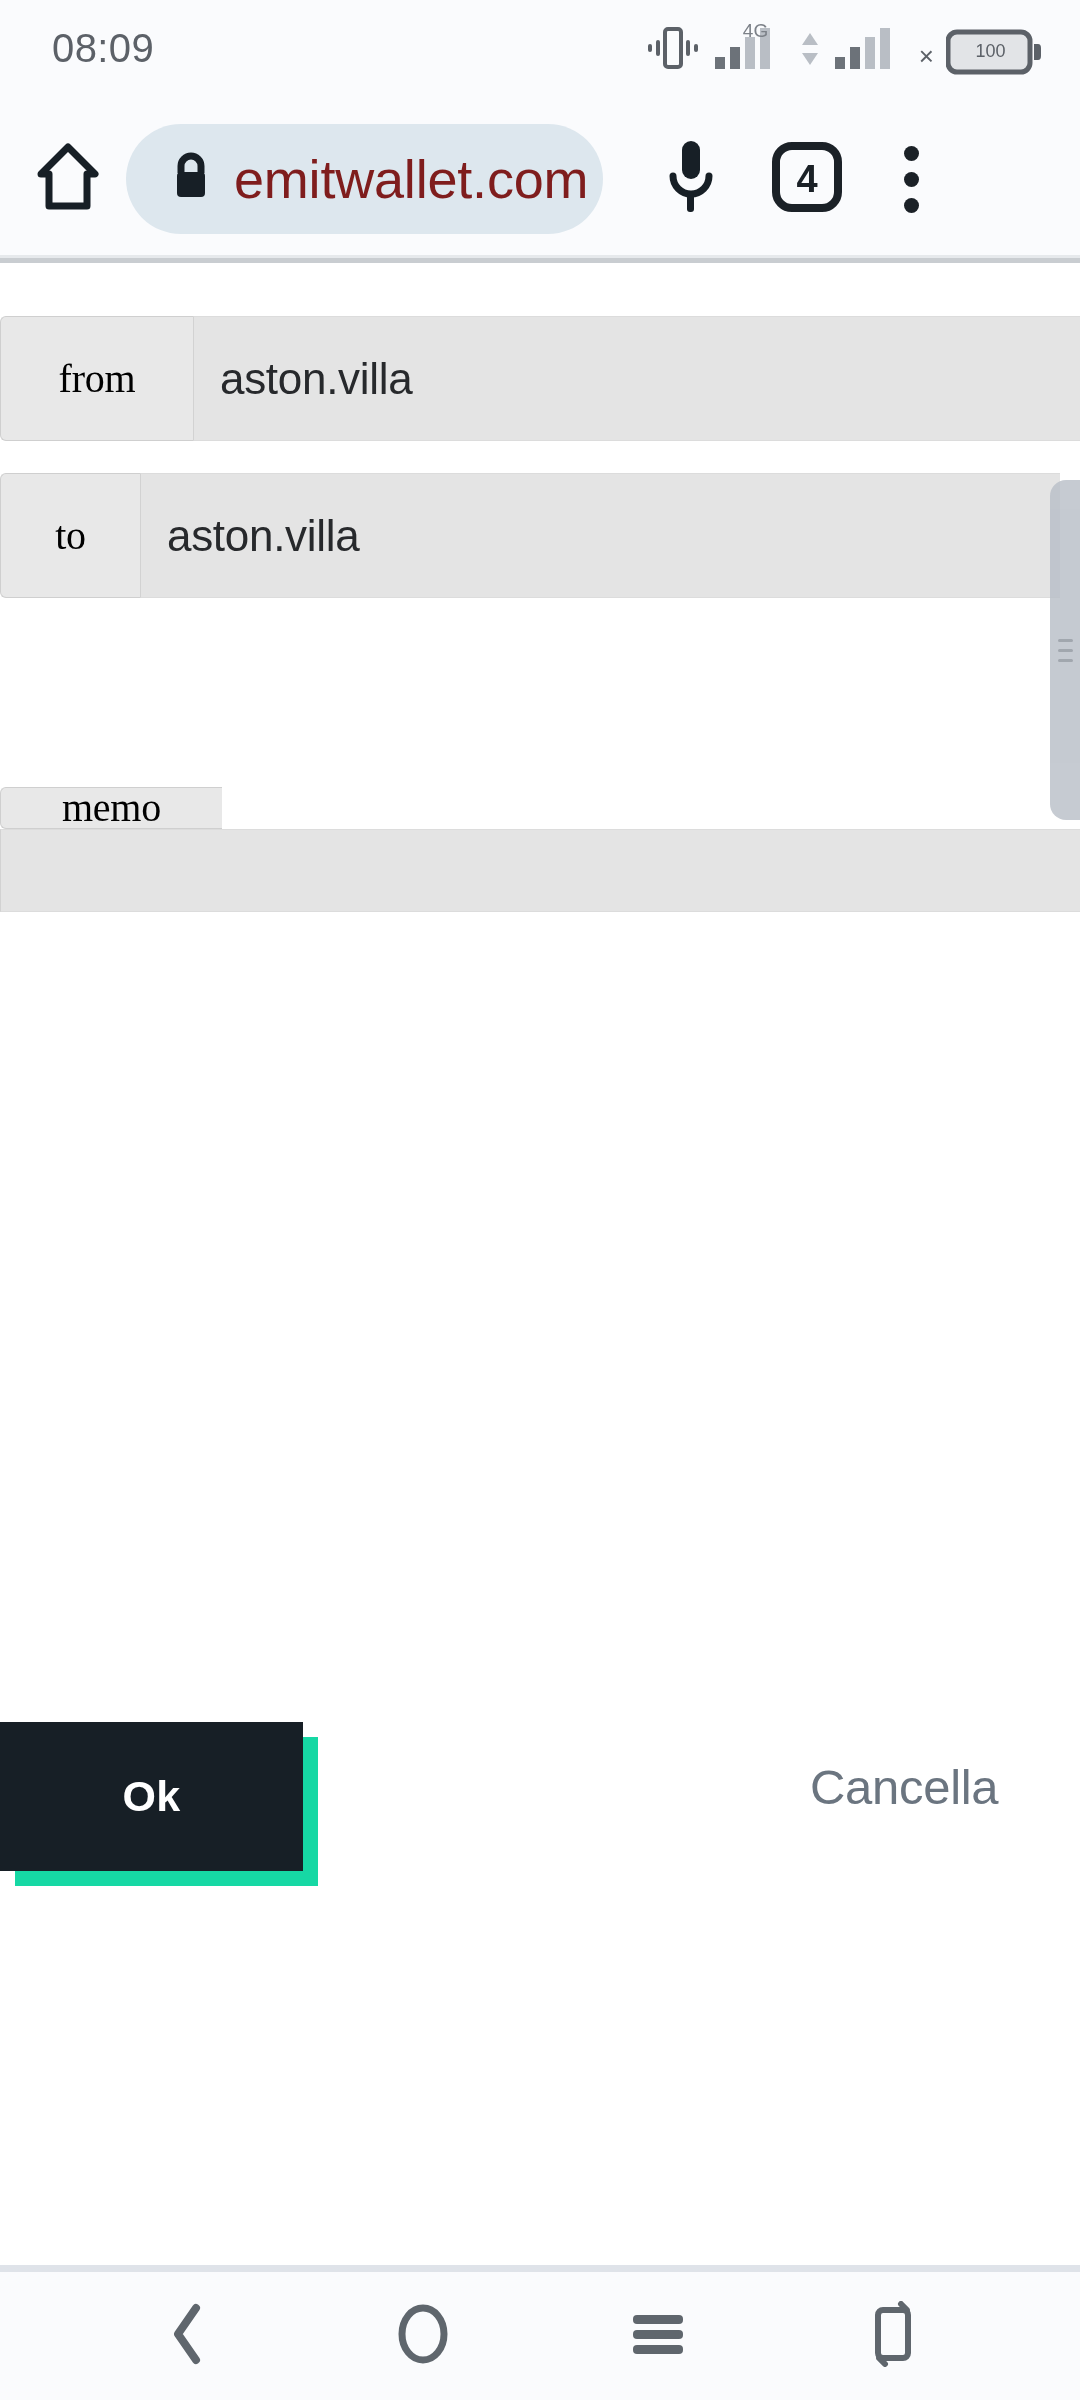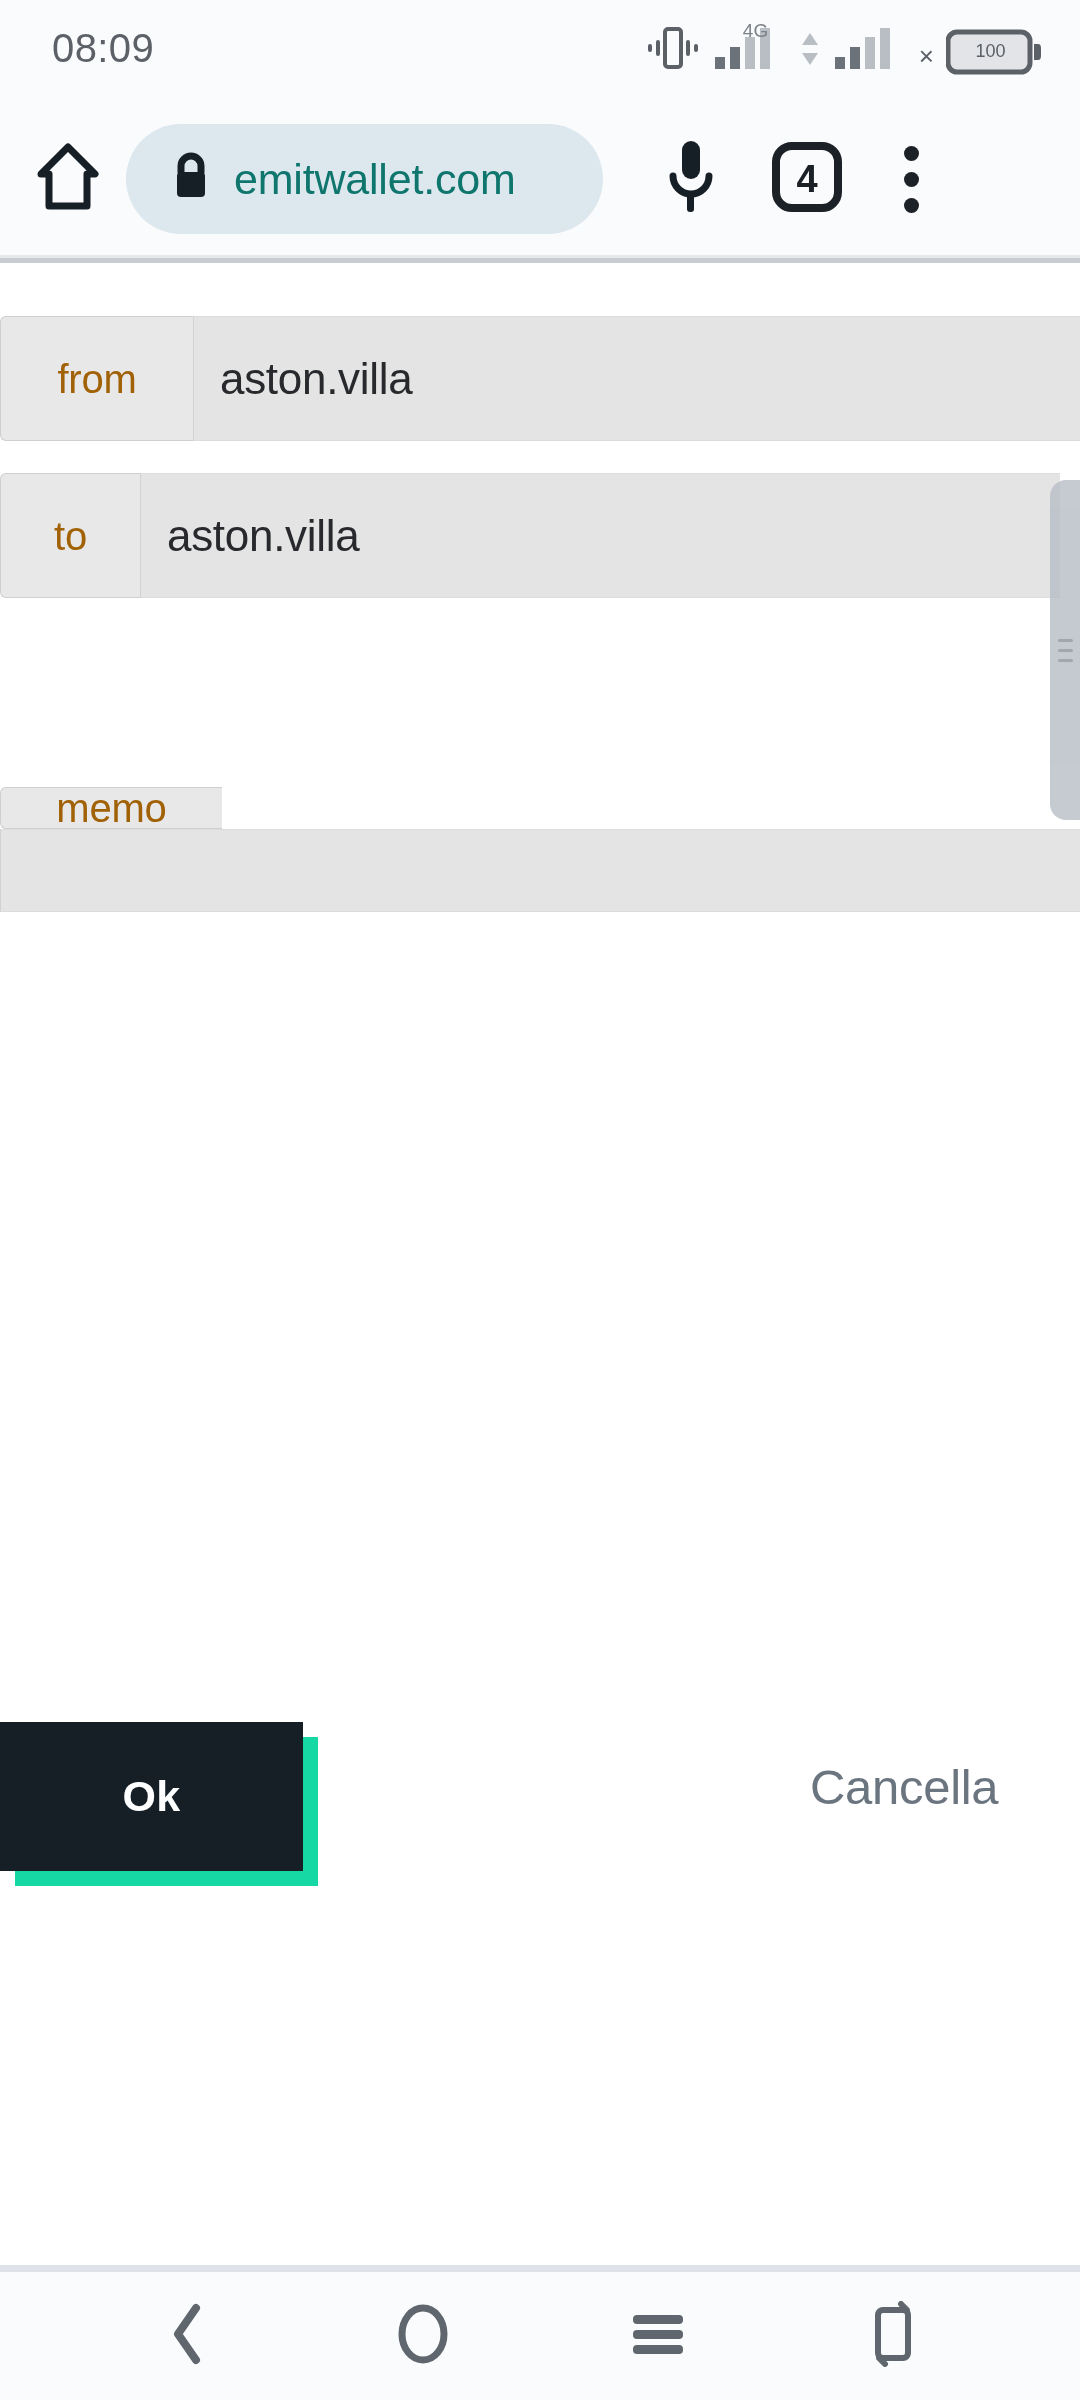--- a/index.html
+++ b/index.html
@@ -103,22 +103,22 @@
     background: #dde7ee;
     border-radius: 55px;
     display: flex;
     align-items: center;
     padding-left: 44px;
     overflow: hidden;
     margin-left: 4px;
   }
   #lock-icon { flex: 0 0 auto; margin-right: 22px; display: block; }
   #url-text {
-    font-size: 43px;
-    color: #0f766e;
+    font-size: 54px;
+    color: #7f1d1d;
     white-space: nowrap;
     line-height: 1;
     letter-spacing: -0.2px;
   }
   #mic-button {
     width: 128px;
     display: flex; align-items: center; justify-content: center;
     flex: 0 0 auto;
     margin-left: 24px;
   }
@@ -190,23 +190,24 @@
     border: 1px solid #cfcfcf;
     border-right: none;
     border-radius: 6px 0 0 6px;
     display: flex;
     align-items: center;
     justify-content: center;
     flex: 0 0 auto;
   }
   .field-label span {
     font-size: 40px;
-    color: #a16207;
+    color: #000000;
     line-height: 1;
     letter-spacing: -0.2px;
+    font-family: Liberation Serif, serif;
   }
   .field-input {
     background: #e4e4e4;
     border-top: 1px solid #dcdcdc;
     border-bottom: 1px solid #dcdcdc;
     border-left: 1px solid #d2d2d2;
     display: flex;
     align-items: center;
     padding-left: 26px;
     flex: 1 1 auto;

